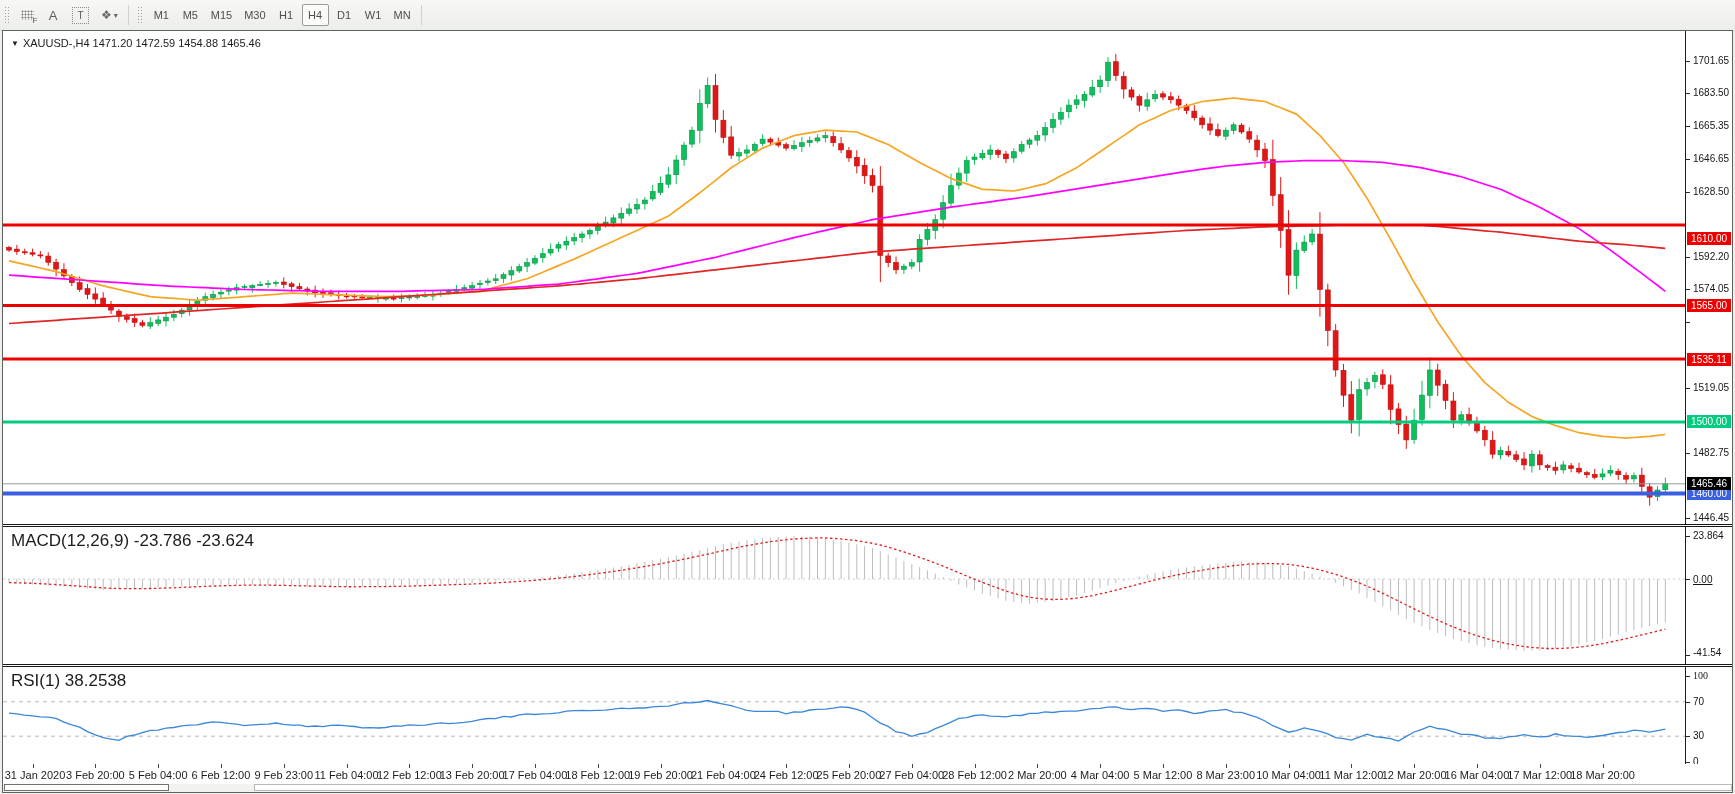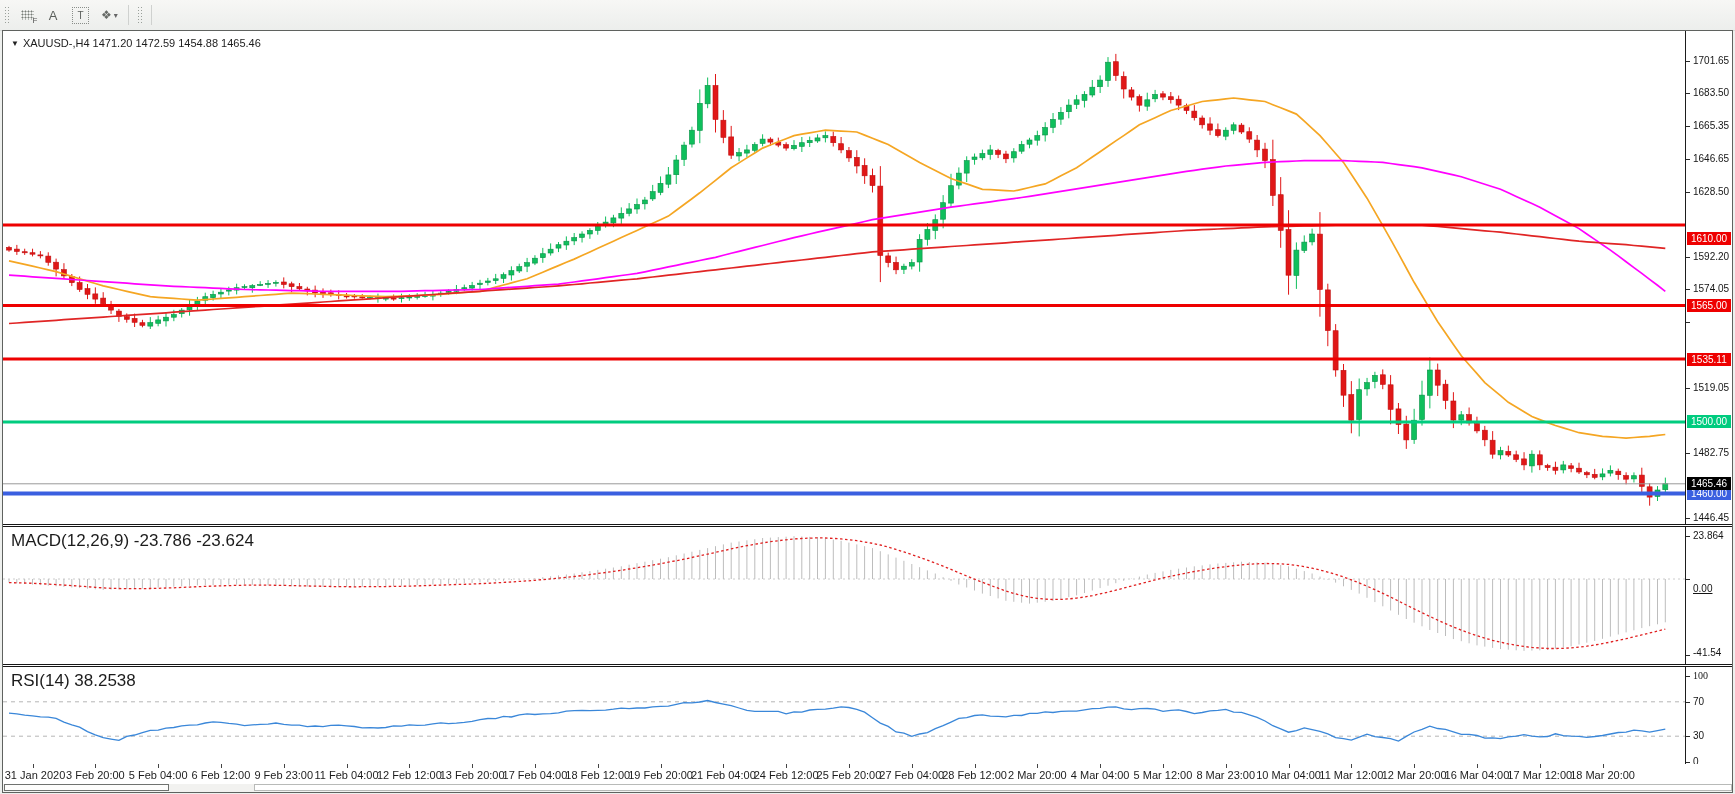--- a/index.html
+++ b/index.html
@@ -102,20 +102,31 @@
   </div>
   <div class="tbtn">
     <span class="icon-t">T</span>
   </div>
   <div class="tbtn">
     <span class="icon-diamonds">❖</span>
     <span class="caret">▾</span>
   </div>
   <div class="vsep"></div>
   <div class="grip"></div>
+  <div id="tf-buttons" style="display:flex;align-items:center;">
+      <div class="tbtn tfbtn">M1</div>
+      <div class="tbtn tfbtn">M5</div>
+      <div class="tbtn tfbtn">M15</div>
+      <div class="tbtn tfbtn">M30</div>
+      <div class="tbtn tfbtn">H1</div>
+      <div class="tbtn tfbtn active">H4</div>
+      <div class="tbtn tfbtn">D1</div>
+      <div class="tbtn tfbtn">W1</div>
+      <div class="tbtn tfbtn">MN</div>
+    </div>
   <div class="vsep"></div>
 </div>
 
 <div class="window">
 
   <div class="panel" id="panel-main">
     <div class="symbol-line">
       <span class="tri">▼</span>
       <span>XAUUSD-,H4  1471.20 1472.59 1454.88 1465.46</span>
     </div>
@@ -807,30 +818,30 @@
           <line x1="1646.6" x2="1646.6" y1="52" y2="99.2" stroke="#bdbdbd" stroke-width="1"></line>
           <line x1="1654.5" x2="1654.5" y1="52" y2="97.3" stroke="#bdbdbd" stroke-width="1"></line>
           <line x1="1662.3" x2="1662.3" y1="52" y2="95.3" stroke="#bdbdbd" stroke-width="1"></line>
           <path d="M6.0,55.6L13.8,55.8L21.7,56.0L29.5,56.3L37.4,56.7L45.3,57.1L53.1,57.6L60.9,58.1L68.8,58.6L76.6,59.2L84.5,59.7L92.3,60.3L100.2,60.9L108.0,61.3L115.9,61.5L123.8,61.6L131.6,61.6L139.4,61.6L147.3,61.5L155.2,61.3L163.0,61.0L170.8,60.8L178.7,60.4L186.5,60.1L194.4,59.7L202.3,59.4L210.1,59.1L217.9,58.8L225.8,58.6L233.6,58.4L241.5,58.2L249.3,58.1L257.2,58.1L265.1,58.1L272.9,58.3L280.8,58.4L288.6,58.6L296.4,58.8L304.3,59.0L312.1,59.1L320.0,59.3L327.8,59.5L335.7,59.6L343.6,59.7L351.4,59.8L359.3,59.7L367.1,59.7L374.9,59.7L382.8,59.6L390.6,59.4L398.5,59.3L406.3,59.1L414.2,58.9L422.0,58.6L429.9,58.4L437.8,58.1L445.6,57.8L453.4,57.5L461.3,57.3L469.1,57.0L477.0,56.7L484.8,56.3L492.7,55.9L500.5,55.4L508.4,55.0L516.3,54.4L524.1,53.9L531.9,53.3L539.8,52.6L547.6,51.9L555.5,51.1L563.4,50.3L571.2,49.5L579.0,48.6L586.9,47.6L594.8,46.5L602.6,45.5L610.4,44.4L618.3,43.3L626.1,42.0L634.0,40.8L641.9,39.4L649.7,38.1L657.5,36.7L665.4,35.2L673.3,33.7L681.1,32.1L688.9,30.5L696.8,28.8L704.6,27.1L712.5,25.4L720.4,23.6L728.2,21.9L736.0,20.2L743.9,18.7L751.8,17.3L759.6,15.9L767.4,14.7L775.3,13.7L783.1,12.8L791.0,12.0L798.8,11.5L806.7,11.1L814.5,10.9L822.4,11.0L830.3,11.4L838.1,11.9L845.9,12.7L853.8,13.7L861.6,15.0L869.5,16.3L877.3,18.0L885.2,20.1L893.0,22.4L900.9,24.9L908.8,27.6L916.6,30.3L924.4,33.2L932.3,36.1L940.1,39.2L948.0,42.4L955.8,45.7L963.7,49.0L971.5,52.2L979.4,55.3L987.3,58.3L995.1,61.2L1002.9,64.0L1010.8,66.4L1018.6,68.4L1026.5,70.2L1034.3,71.4L1042.2,72.1L1050.0,72.5L1057.9,72.4L1065.8,71.9L1073.6,71.1L1081.5,70.0L1089.3,68.6L1097.1,66.9L1105.0,65.1L1112.8,63.2L1120.7,61.1L1128.5,59.0L1136.4,57.0L1144.3,54.9L1152.1,52.9L1160.0,51.0L1167.8,49.2L1175.6,47.6L1183.5,46.0L1191.3,44.5L1199.2,43.2L1207.0,41.9L1214.9,40.7L1222.8,39.7L1230.6,38.7L1238.5,37.8L1246.3,37.2L1254.1,36.8L1262.0,36.5L1269.8,36.6L1277.7,36.9L1285.5,37.4L1293.4,38.4L1301.3,39.6L1309.1,41.2L1317.0,43.0L1324.8,45.1L1332.6,47.4L1340.5,50.0L1348.3,52.9L1356.2,55.9L1364.0,59.2L1371.9,62.7L1379.8,66.3L1387.6,70.1L1395.5,74.0L1403.3,78.0L1411.1,81.9L1419.0,85.7L1426.8,89.5L1434.7,93.1L1442.5,96.6L1450.4,100.0L1458.3,103.1L1466.1,106.0L1474.0,108.8L1481.8,111.2L1489.6,113.3L1497.5,115.2L1505.3,116.9L1513.2,118.3L1521.0,119.5L1528.9,120.4L1536.8,121.0L1544.6,121.5L1552.4,121.5L1560.3,121.3L1568.1,120.9L1576.0,120.1L1583.8,119.2L1591.7,118.0L1599.5,116.6L1607.4,115.1L1615.3,113.4L1623.1,111.7L1630.9,109.8L1638.8,107.9L1646.6,106.0L1654.5,104.1L1662.3,102.1" fill="none" stroke="#e02020" stroke-width="1.3" stroke-dasharray="2.5,2.5"></path>
         </svg>
     </div>
     <div class="axis" id="axis-macd">
         <div class="tick-dash" style="top: 8.56752px;"></div>
         <div class="tick-label" style="top: 2.56752px;">23.864</div>
         <div class="tick-dash" style="top: 52px;"></div>
-        <div class="tick-label" style="top: 56px; text-decoration: underline;">0.00</div>
+        <div class="tick-label" style="top: 47px; text-decoration: underline;">0.00</div>
         <div class="tick-dash" style="top: 127.603px;"></div>
         <div class="tick-label" style="top: 120px;">-41.54</div>
       </div>
   </div>
 
   <div class="sep"></div>
 
   <div class="panel" id="panel-rsi">
-    <div class="ind-label">RSI(14) 38.2538</div>
+    <div class="ind-label">RSI(1) 38.2538</div>
     <div class="plot">
       <svg id="svg-rsi" width="1682" height="97" xmlns="http://www.w3.org/2000/svg">
           <line x1="0" x2="1682" y1="34.8" y2="34.8" stroke="#b5b5b5" stroke-width="1" stroke-dasharray="4,4"></line>
           <line x1="0" x2="1682" y1="69.19999999999999" y2="69.19999999999999" stroke="#b5b5b5" stroke-width="1" stroke-dasharray="4,4"></line>
           <path d="M6.0,46.1L13.8,46.9L21.7,48.1L29.5,48.8L37.4,49.8L45.3,50.1L53.1,51.3L60.9,55.2L68.8,57.8L76.6,60.1L84.5,64.6L92.3,67.8L100.2,70.7L108.0,72.1L115.9,73.4L123.8,69.3L131.6,68.0L139.4,65.7L147.3,63.4L155.2,63.2L163.0,61.2L170.8,60.5L178.7,58.8L186.5,58.1L194.4,57.9L202.3,56.0L210.1,54.9L217.9,55.3L225.8,56.4L233.6,57.2L241.5,58.6L249.3,57.9L257.2,57.4L265.1,57.1L272.9,56.0L280.8,57.3L288.6,58.2L296.4,58.1L304.3,59.6L312.1,59.0L320.0,59.7L327.8,58.4L335.7,58.1L343.6,58.8L351.4,59.5L359.3,60.9L367.1,60.7L374.9,61.0L382.8,60.5L390.6,58.9L398.5,59.1L406.3,57.9L414.2,58.4L422.0,58.1L429.9,56.9L437.8,55.9L445.6,56.7L453.4,56.1L461.3,55.3L469.1,54.3L477.0,52.7L484.8,51.5L492.7,51.6L500.5,49.4L508.4,50.0L516.3,47.8L524.1,46.8L531.9,47.5L539.8,46.9L547.6,46.7L555.5,45.9L563.4,44.2L571.2,43.7L579.0,43.4L586.9,43.6L594.8,43.3L602.6,43.1L610.4,42.2L618.3,41.1L626.1,41.7L634.0,41.0L641.9,41.0L649.7,39.9L657.5,39.3L665.4,39.1L673.3,37.3L681.1,35.7L688.9,35.9L696.8,35.0L704.6,33.5L712.5,35.5L720.4,37.1L728.2,38.7L736.0,41.0L743.9,43.3L751.8,44.3L759.6,44.3L767.4,44.3L775.3,44.3L783.1,46.9L791.0,44.8L798.8,45.2L806.7,43.0L814.5,42.3L822.4,42.1L830.3,41.1L838.1,39.9L845.9,40.5L853.8,42.4L861.6,45.2L869.5,50.8L877.3,56.1L885.2,59.4L893.0,65.0L900.9,66.2L908.8,69.4L916.6,67.0L924.4,65.6L932.3,61.7L940.1,58.7L948.0,55.1L955.8,51.4L963.7,50.6L971.5,48.5L979.4,47.9L987.3,49.1L995.1,49.4L1002.9,49.9L1010.8,48.3L1018.6,48.5L1026.5,46.4L1034.3,46.4L1042.2,44.8L1050.0,45.5L1057.9,44.3L1065.8,44.1L1073.6,44.1L1081.5,42.9L1089.3,41.6L1097.1,41.4L1105.0,40.1L1112.8,39.9L1120.7,41.8L1128.5,42.7L1136.4,41.6L1144.3,41.5L1152.1,42.2L1160.0,44.4L1167.8,43.3L1175.6,42.9L1183.5,44.5L1191.3,46.6L1199.2,45.5L1207.0,43.9L1214.9,43.4L1222.8,42.3L1230.6,45.1L1238.5,45.4L1246.3,47.8L1254.1,50.4L1262.0,54.0L1269.8,58.7L1277.7,61.8L1285.5,65.2L1293.4,63.6L1301.3,60.9L1309.1,62.7L1317.0,64.4L1324.8,66.8L1332.6,70.6L1340.5,71.6L1348.3,73.1L1356.2,70.2L1364.0,67.1L1371.9,69.6L1379.8,70.5L1387.6,71.7L1395.5,74.1L1403.3,69.4L1411.1,65.0L1419.0,62.4L1426.8,59.2L1434.7,61.5L1442.5,62.3L1450.4,64.8L1458.3,67.3L1466.1,67.4L1474.0,68.5L1481.8,71.1L1489.6,70.9L1497.5,71.6L1505.3,69.8L1513.2,69.1L1521.0,67.7L1528.9,69.1L1536.8,69.9L1544.6,69.5L1552.4,66.8L1560.3,68.6L1568.1,69.2L1576.0,69.3L1583.8,70.3L1591.7,69.5L1599.5,68.5L1607.4,67.0L1615.3,65.5L1623.1,65.2L1630.9,63.1L1638.8,63.9L1646.6,65.2L1654.5,63.6L1662.3,62.1" fill="none" stroke="#3a87d9" stroke-width="1.3"></path>
         </svg>
     </div>
     <div class="axis" id="axis-rsi">
         <div class="tick-dash" style="top: 9px;"></div>
         <div class="tick-label" style="top: 3px; font-family: Liberation Serif, serif;">100</div>

